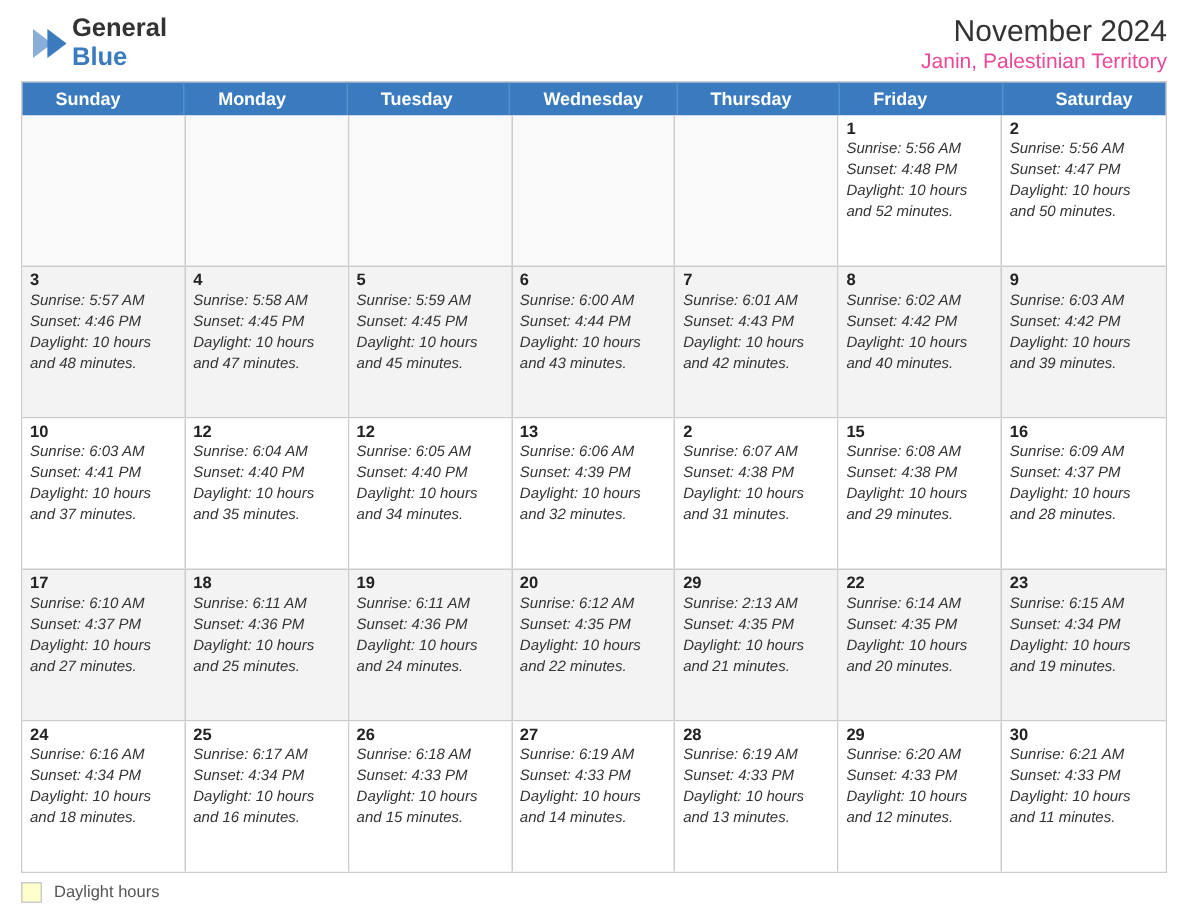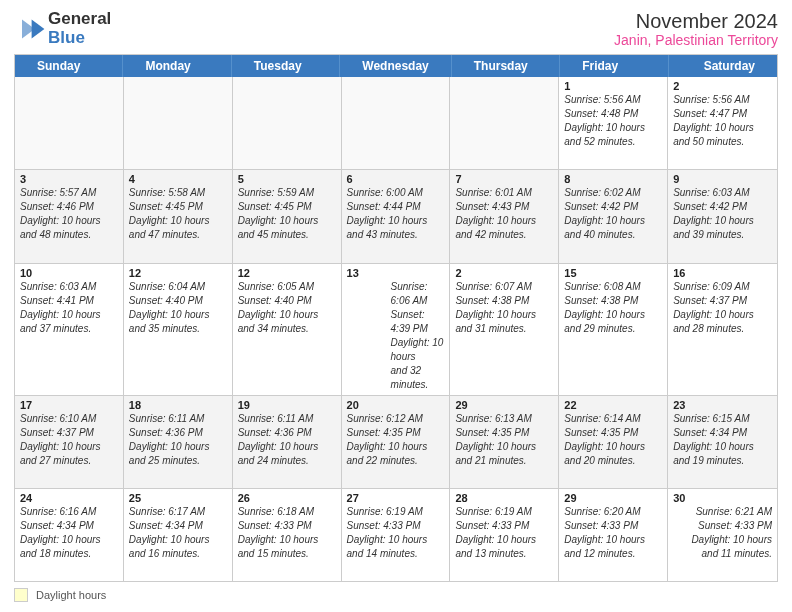--- a/index.html
+++ b/index.html
@@ -256,21 +256,21 @@
           </div>
           <div class="cal-cell">
             <span class="day-num">12</span>
             <div class="day-info" style="white-space: pre-line;">Sunrise: 6:05 AM
 Sunset: 4:40 PM
 Daylight: 10 hours
 and 34 minutes.</div>
           </div>
           <div class="cal-cell">
             <span class="day-num">13</span>
-            <div class="day-info" style="white-space: pre-line; margin-left: 44px;">Sunrise: 6:06 AM
+            <div class="day-info" style="white-space: pre-line;">Sunrise: 6:06 AM
 Sunset: 4:39 PM
 Daylight: 10 hours
 and 32 minutes.</div>
           </div>
           <div class="cal-cell">
             <span class="day-num">2</span>
             <div class="day-info" style="white-space: pre-line;">Sunrise: 6:07 AM
 Sunset: 4:38 PM
 Daylight: 10 hours
 and 31 minutes.</div>
@@ -314,21 +314,21 @@
           </div>
           <div class="cal-cell alt">
             <span class="day-num">20</span>
             <div class="day-info" style="white-space: pre-line;">Sunrise: 6:12 AM
 Sunset: 4:35 PM
 Daylight: 10 hours
 and 22 minutes.</div>
           </div>
           <div class="cal-cell alt">
             <span class="day-num">29</span>
-            <div class="day-info" style="white-space: pre-line;">Sunrise: 6:13 AM
+            <div class="day-info" style="white-space: pre-line;">Sunrise: 2:13 AM
 Sunset: 4:35 PM
 Daylight: 10 hours
 and 21 minutes.</div>
           </div>
           <div class="cal-cell alt">
             <span class="day-num">22</span>
             <div class="day-info" style="white-space: pre-line;">Sunrise: 6:14 AM
 Sunset: 4:35 PM
 Daylight: 10 hours
 and 20 minutes.</div>
@@ -379,21 +379,21 @@
           </div>
           <div class="cal-cell">
             <span class="day-num">29</span>
             <div class="day-info" style="white-space: pre-line;">Sunrise: 6:20 AM
 Sunset: 4:33 PM
 Daylight: 10 hours
 and 12 minutes.</div>
           </div>
           <div class="cal-cell">
             <span class="day-num">30</span>
-            <div class="day-info" style="white-space: pre-line; text-align: right;">Sunrise: 6:21 AM
+            <div class="day-info" style="white-space: pre-line;">Sunrise: 6:21 AM
 Sunset: 4:33 PM
 Daylight: 10 hours
 and 11 minutes.</div>
           </div>
         </div>
       </div>
   </div>
 
   <div class="legend">
     <div class="legend-box"></div>

